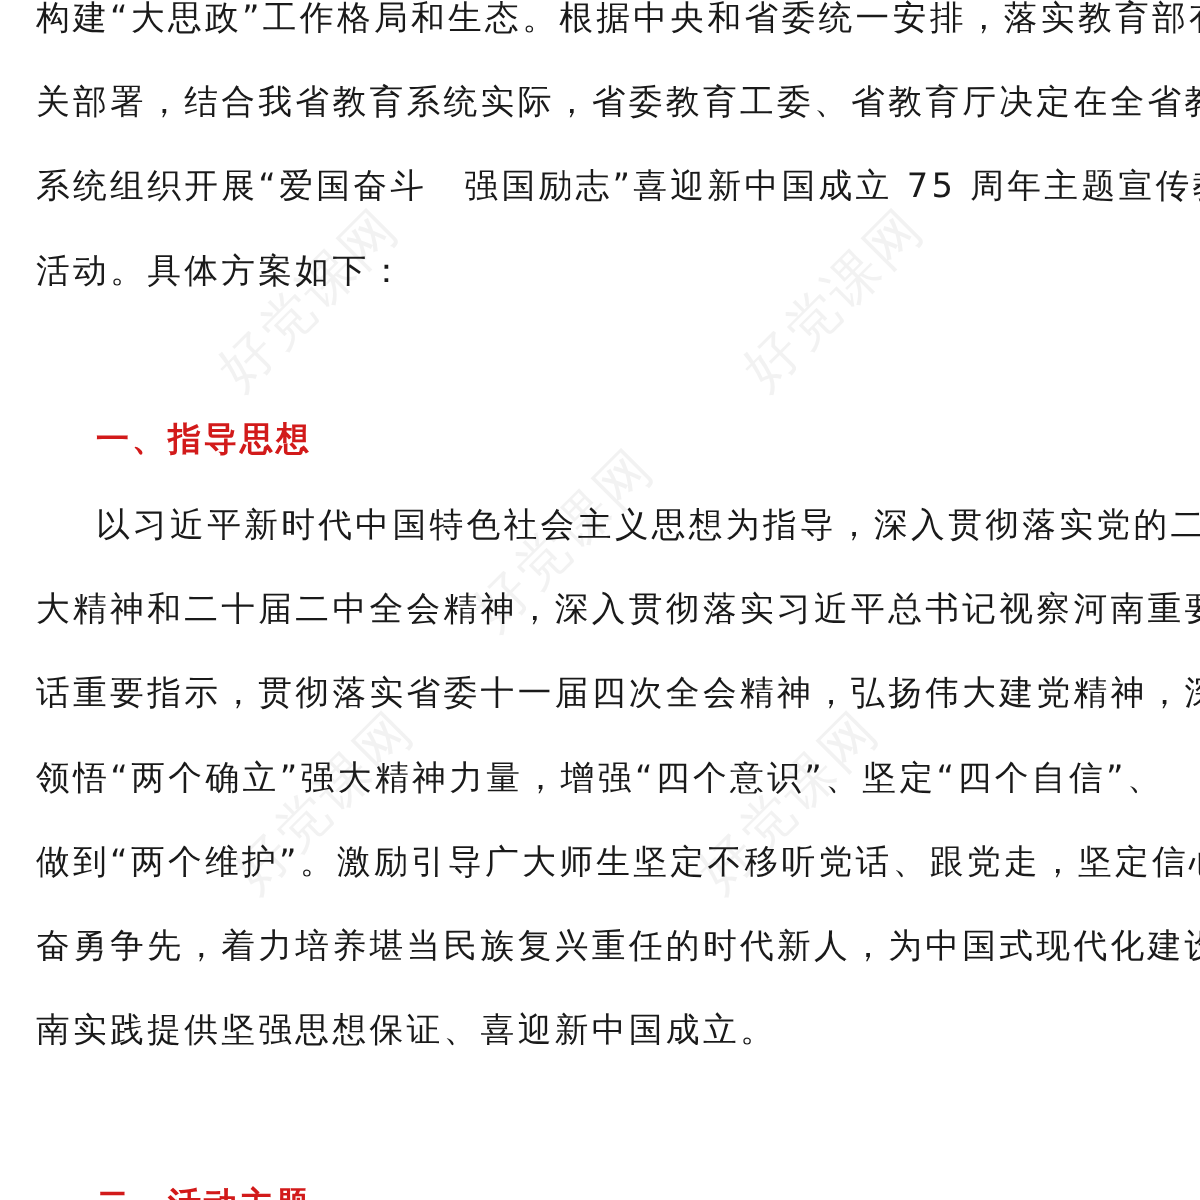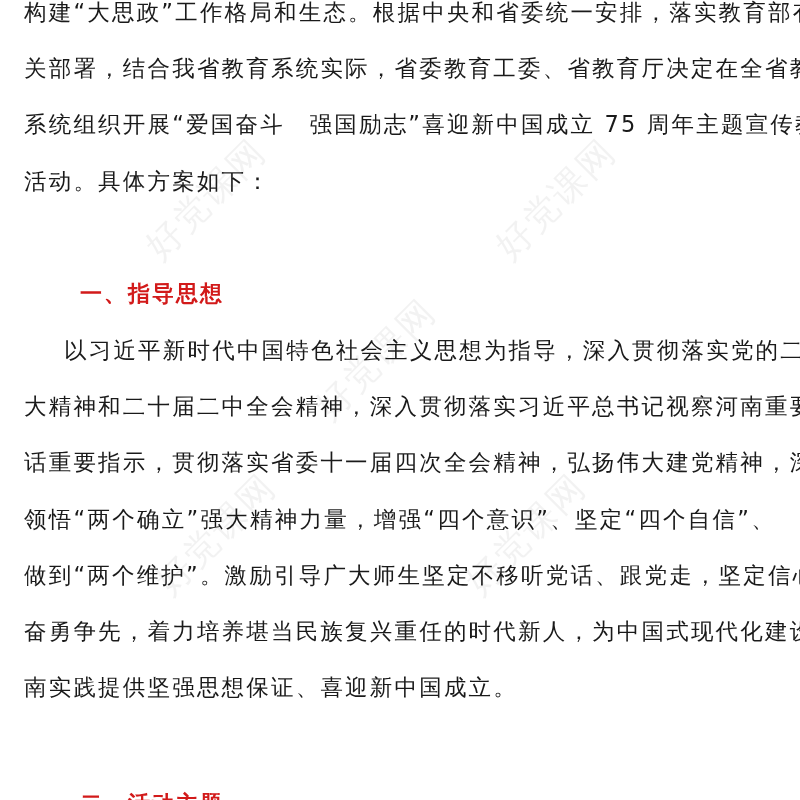--- a/index.html
+++ b/index.html
@@ -42,21 +42,20 @@
   }
   .heading {
     position: absolute;
     left: 64px;
     font-size: 22px;
     line-height: 28px;
     font-weight: bold;
     color: #d21a1a;
     letter-spacing: 2px;
     white-space: nowrap;
-    margin-left: 16px;
   }
   .watermark {
     position: absolute;
     font-size: 36px;
     color: rgba(0,0,0,0.05);
     transform: rotate(-45deg);
     transform-origin: center;
     white-space: nowrap;
     letter-spacing: 2px;
     pointer-events: none;

